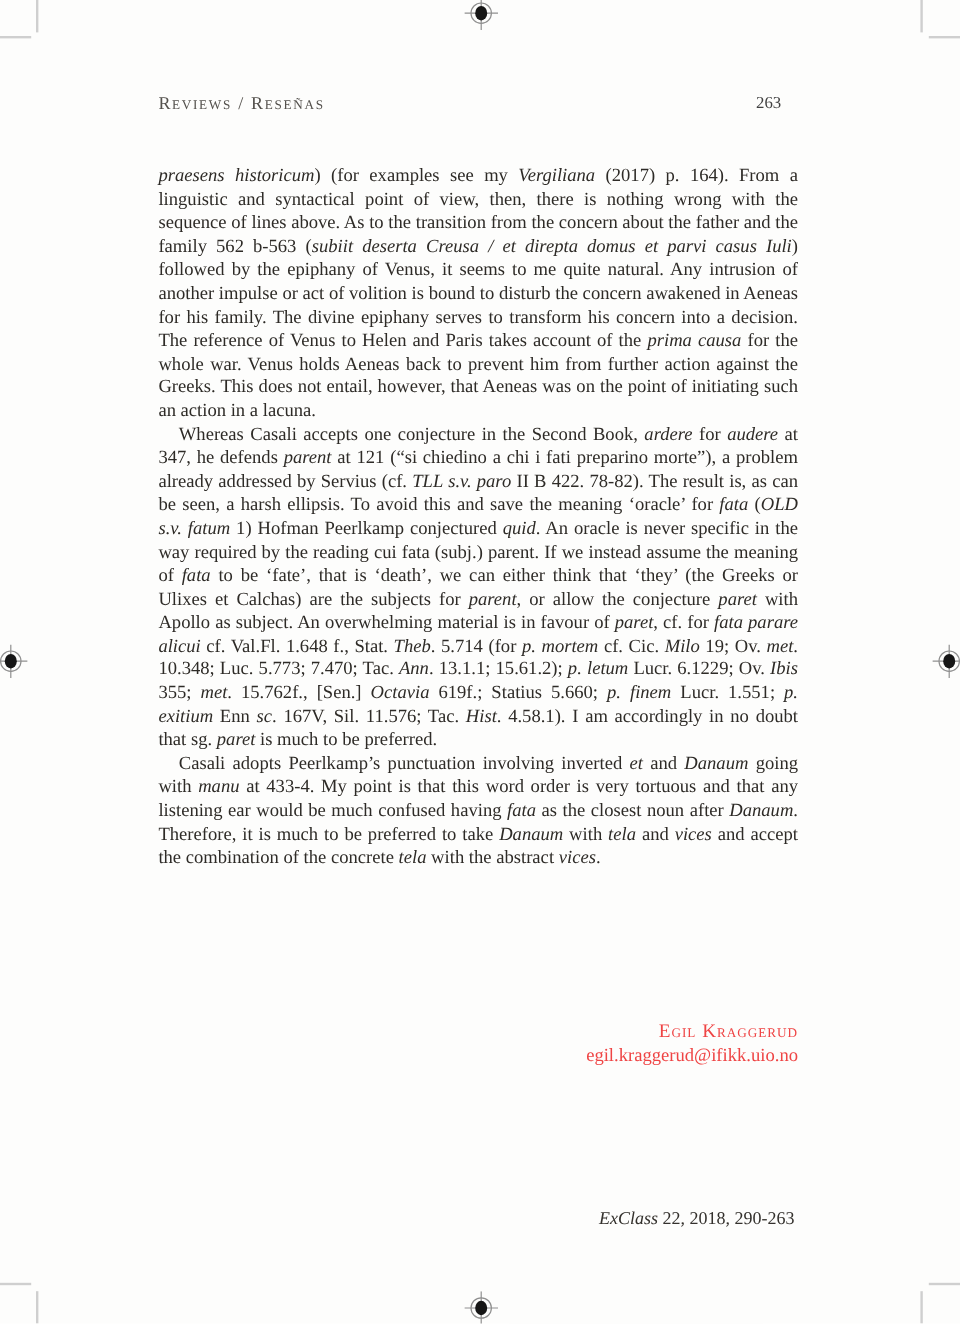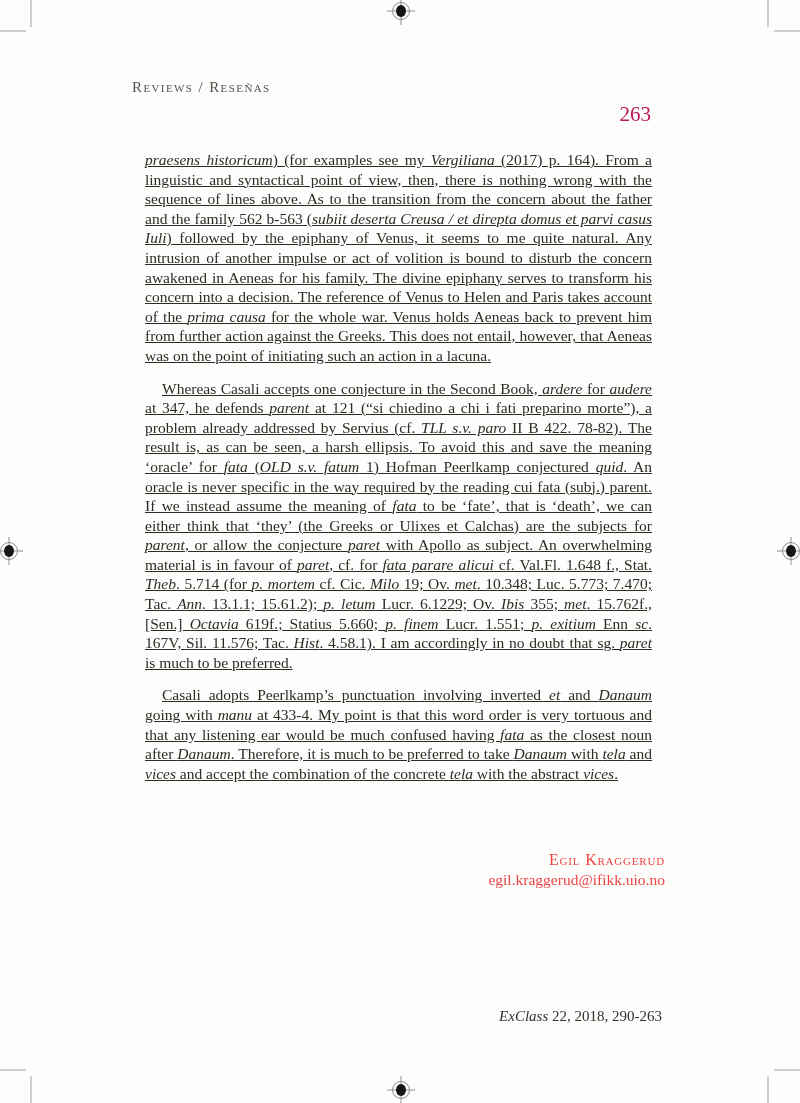--- a/index.html
+++ b/index.html
@@ -26,27 +26,27 @@
   .regmark.bottom { left: 387px; top: 1076px; }
   .regmark.left   { left: -5px;  top: 537px; }
   .regmark.right  { left: 777px; top: 537px; }
   
   .running-header { position: absolute; top: 79px; left: 132px; width: 533px; height: 19px; }
   .header-title {
     position: absolute; left: 0; right: 0; 
     font-variant: small-caps; letter-spacing: 1.4px;
     font-size: 15px; color: #54514d;
   }
-  .page-number { position: absolute; right: 14px; top: 0; font-size: 21px; color: #be185d; margin-top: 23px; }
+  .page-number { position: absolute; right: 14px; top: 0; font-size: 14px; color: #404040; }
   
   .body-text {
     position: absolute; left: 132px; top: 137px; width: 533px;
     font-size: 15.5px; line-height: 19.6px; text-align: justify;
   }
-  .para { margin: 13px; padding: 0; text-decoration: underline; }
+  .para { margin: 0; padding: 0; }
   .para.indent { text-indent: 17px; }
   .body-text i, .footer i { font-style: italic; text-align: right; }
   
   .signature {
     position: absolute; right: 135px; top: 850px; text-align: right;
     font-size: 15.5px; line-height: 20px; color: #ef4444;
   }
   .sig-name { font-variant: small-caps; letter-spacing: 0.8px; font-size: 16px; }
   
   .footer { position: absolute; right: 138px; top: 1008px; font-size: 15px; color: #34312d; }

